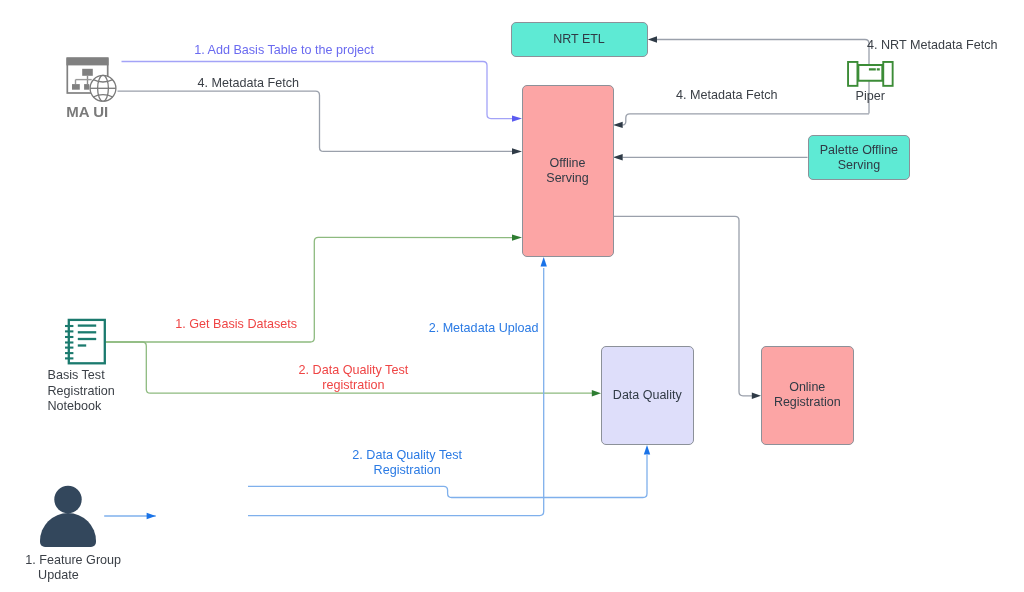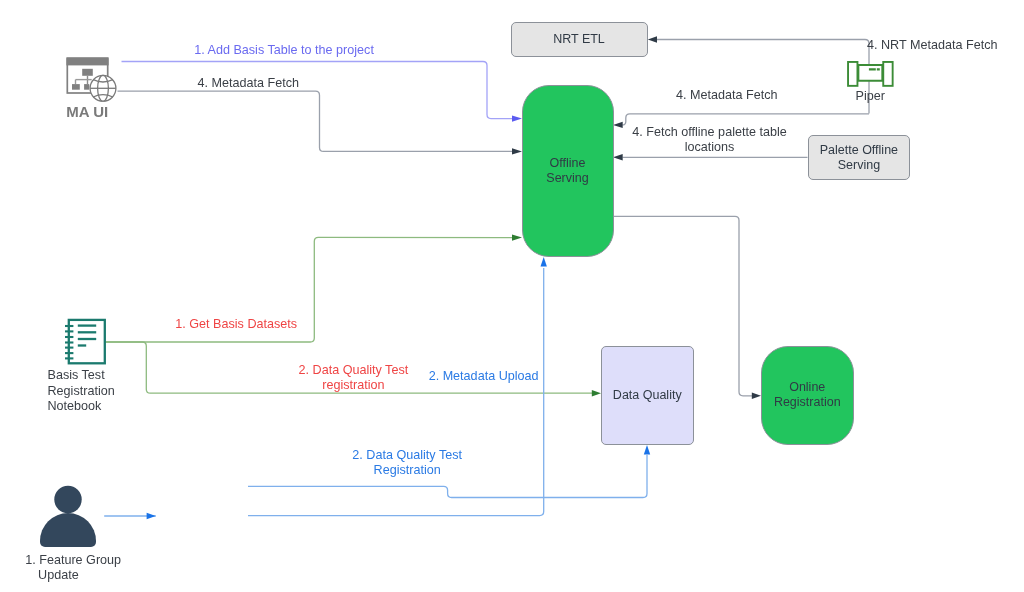--- a/index.html
+++ b/index.html
@@ -6,23 +6,23 @@
   body{width:1024px;height:592px;overflow:hidden;
        font-family:"Liberation Sans",sans-serif;
        -webkit-font-smoothing:antialiased;}
   #canvas{position:relative;width:1024px;height:592px;background:#fff;}
   svg.layer{position:absolute;left:0;top:0;width:1024px;height:592px;overflow:visible;}
   .node{position:absolute;box-sizing:border-box;display:flex;align-items:center;
         justify-content:center;text-align:center;border:1px solid #8c9199;
         font-size:12.5px;line-height:15.2px;color:#303a45;border-radius:5px;}
   .node .lbl{white-space:pre-line;position:relative;top:0.3px;}
   .elabel span,.iconlabel span{white-space:pre-line;display:block;}
-  .fill-yellow{background:#22c55e;border-radius:27px;}
+  .fill-yellow{background:#fca5a5;}
   .fill-purple{background:#dedefa;}
-  .fill-white{background:#e5e5e5;}
+  .fill-white{background:#5eead4;}
   .elabel{position:absolute;text-align:center;
           font-size:12.6px;line-height:15.3px;}
   .c-gray{color:#3a3f46;}
   .c-blue{color:#2a7ae4;}
   .c-green{color:#ef4444;}
   .c-purple{color:#6a6af0;}
   .iconlabel{position:absolute;text-align:center;
              font-size:12.6px;line-height:15.3px;color:#3a3f46;}
   .icon{position:absolute;}
 </style>
@@ -179,36 +179,32 @@
   </div>
 
   <div class="elabel c-gray" style="left:867px;top:37.7px;width:160px;text-align:left;">
     <span>4. NRT Metadata Fetch</span>
   </div>
 
   <div class="elabel c-gray" style="left:596.85px;top:87.5px;width:260px;">
     <span>4. Metadata Fetch</span>
   </div>
 
-  <div class="elabel c-gray" style="left:579.5px;top:125.2px;width:260px;">
-    <span>4. Fetch offline palette table
-locations</span>
-  </div>
 
 
   <div class="elabel c-green" style="left:106.2px;top:316.5px;width:260px;">
     <span>1. Get Basis Datasets</span>
   </div>
 
   <div class="elabel c-green" style="left:223.4px;top:362.8px;width:260px;">
     <span>2. Data Quality Test
 registration</span>
   </div>
 
-  <div class="elabel c-blue" style="left:353.6px;top:321.4px;width:260px;margin-top:48px;">
+  <div class="elabel c-blue" style="left:353.6px;top:321.4px;width:260px;">
     <span>2. Metadata Upload</span>
   </div>
 
   <div class="elabel c-blue" style="left:277.2px;top:448px;width:260px;">
     <span>2. Data Quality Test
 Registration</span>
   </div>
 
 </div>
 

